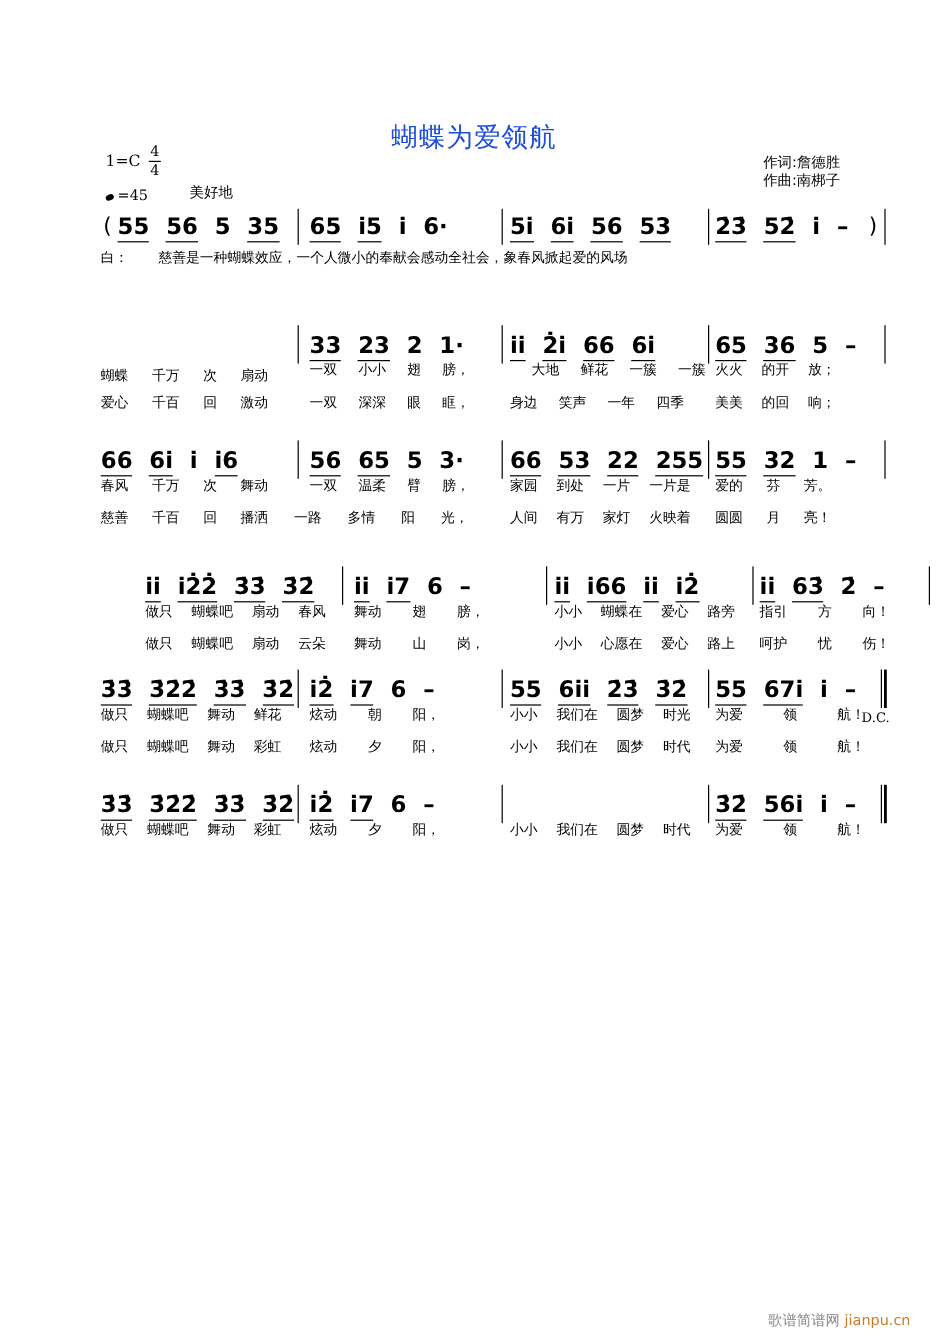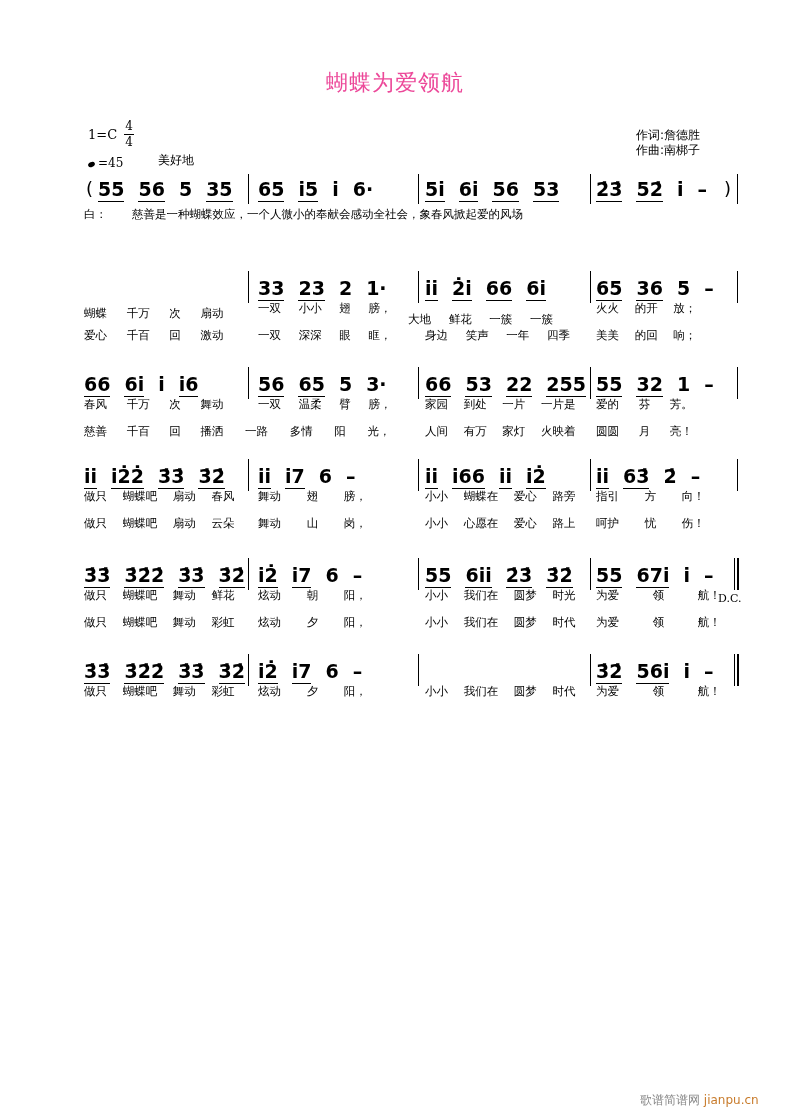--- a/index.html
+++ b/index.html
@@ -1,17 +1,17 @@
 <!DOCTYPE html>
 <html><head>
 <meta charset="utf-8">
 <style>
   html,body{margin:0;padding:0;background:#fff;}
   body{width:790px;height:1119px;position:relative;overflow:hidden;font-family:"DejaVu Sans",sans-serif;color:#000;}
-  .title{position:absolute;left:0;width:790px;top:68px;text-align:center;font-family:"DejaVu Serif",serif;font-size:22px;color:#ec4899;letter-spacing:1px;}
+  .title{position:absolute;left:0;width:790px;top:100px;text-align:center;font-family:"DejaVu Serif",serif;font-size:22px;color:#1d4ed8;letter-spacing:1px;}
   .key{position:absolute;left:88px;top:127px;font-family:"DejaVu Serif",serif;font-size:13px;}
   .frac{position:absolute;left:124px;top:120px;font-family:"DejaVu Serif",serif;font-size:12px;text-align:center;width:10px;line-height:13px;}
   .frac .ln{border-top:1px solid #000;margin:1px 0;}
   .tempo{position:absolute;left:88px;top:156px;font-size:12px;font-family:"DejaVu Serif",serif;}
   .tempo .dot{display:inline-block;width:7px;height:5px;background:#000;border-radius:50%;transform:rotate(-25deg);margin-right:3px;}
   .expr{position:absolute;left:158px;top:152px;font-size:12px;}
   .credits{position:absolute;left:636px;top:128px;font-size:12px;line-height:15px;}
   .row{position:absolute;left:80px;width:660px;}
   .bar{position:absolute;width:1px;background:#000;}
   .bar.dbl{width:4px;border-left:1px solid #000;background:linear-gradient(to right,#fff 0 2px,#000 2px);}
@@ -62,21 +62,21 @@
 <div class="row" style="top:277px;height:70px;">
   <div class="bar" style="left:168px;top:-6px;height:32px;"></div>
   <div class="notes" style="left:178px;"><span class="g u">33</span><span class="g u">23</span><span class="g">2</span><span class="g">1·</span></div>
   <div class="bar" style="left:338px;top:-6px;height:32px;"></div>
   <div class="notes" style="left:345px;"><span class="g u">ii</span><span class="g u">2̇i</span><span class="g u">66</span><span class="g u">6i</span></div>
   <div class="bar" style="left:510px;top:-6px;height:32px;"></div>
   <div class="notes" style="left:516px;"><span class="g u">65</span><span class="g u">36</span><span class="g">5</span><span class="g">–</span></div>
   <div class="bar" style="left:657px;top:-6px;height:32px;"></div>
   <div class="lyr" style="left:4px;top:29px;word-spacing:16px;">蝴蝶 千万 次 扇动</div>
   <div class="lyr" style="left:178px;top:24px;word-spacing:14px;">一双 小小 翅 膀，</div>
-  <div class="lyr" style="left:328px;top:24px;word-spacing:14px;margin-top:11px;">大地 鲜花 一簇 一簇</div>
+  <div class="lyr" style="left:363px;top:24px;word-spacing:14px;">大地 鲜花 一簇 一簇</div>
   <div class="lyr" style="left:516px;top:24px;word-spacing:12px;">火火 的开 放；</div>
   <div class="lyr" style="left:4px;top:51px;word-spacing:16px;">爱心 千百 回 激动</div>
   <div class="lyr" style="left:178px;top:51px;word-spacing:14px;">一双 深深 眼 眶，</div>
   <div class="lyr" style="left:345px;top:51px;word-spacing:14px;">身边 笑声 一年 四季</div>
   <div class="lyr" style="left:516px;top:51px;word-spacing:12px;">美美 的回 响；</div>
 </div>
 
 <div class="row" style="top:373px;height:70px;">
   <div class="notes" style="left:4px;"><span class="g u">66</span><span class="g u">6i</span><span class="g">i</span><span class="g u">i6</span></div>
   <div class="bar" style="left:168px;top:-6px;height:32px;"></div>
@@ -89,21 +89,21 @@
   <div class="lyr" style="left:4px;top:24px;word-spacing:16px;">春风 千万 次 舞动</div>
   <div class="lyr" style="left:178px;top:24px;word-spacing:14px;">一双 温柔 臂 膀，</div>
   <div class="lyr" style="left:345px;top:24px;word-spacing:12px;">家园 到处 一片 一片是</div>
   <div class="lyr" style="left:516px;top:24px;word-spacing:16px;">爱的 芬 芳。</div>
   <div class="lyr" style="left:4px;top:51px;word-spacing:16px;">慈善 千百 回 播洒</div>
   <div class="lyr" style="left:165px;top:51px;word-spacing:18px;">一路 多情 阳 光，</div>
   <div class="lyr" style="left:345px;top:51px;word-spacing:12px;">人间 有万 家灯 火映着</div>
   <div class="lyr" style="left:516px;top:51px;word-spacing:16px;">圆圆 月 亮！</div>
 </div>
 
-<div class="row" style="top:465px;height:70px;">
+<div class="row" style="top:478px;height:70px;margin-left:37px;">
   <div class="notes" style="left:4px;"><span class="g u">ii</span><span class="g u">i2̇2̇</span><span class="g u">3̇3̇</span><span class="g u">3̇2̇</span></div>
   <div class="bar" style="left:168px;top:-6px;height:32px;"></div>
   <div class="notes" style="left:178px;"><span class="g u">ii</span><span class="g u">i7</span><span class="g">6</span><span class="g">–</span></div>
   <div class="bar" style="left:338px;top:-6px;height:32px;"></div>
   <div class="notes" style="left:345px;"><span class="g u">ii</span><span class="g u">i66</span><span class="g u">ii</span><span class="g u">i2̇</span></div>
   <div class="bar" style="left:510px;top:-6px;height:32px;"></div>
   <div class="notes" style="left:516px;"><span class="g u">ii</span><span class="g u">63̇</span><span class="g">2̇</span><span class="g">–</span></div>
   <div class="bar" style="left:657px;top:-6px;height:32px;"></div>
   <div class="lyr" style="left:4px;top:24px;word-spacing:12px;">做只 蝴蝶吧 扇动 春风</div>
   <div class="lyr" style="left:178px;top:24px;word-spacing:22px;">舞动 翅 膀，</div>

